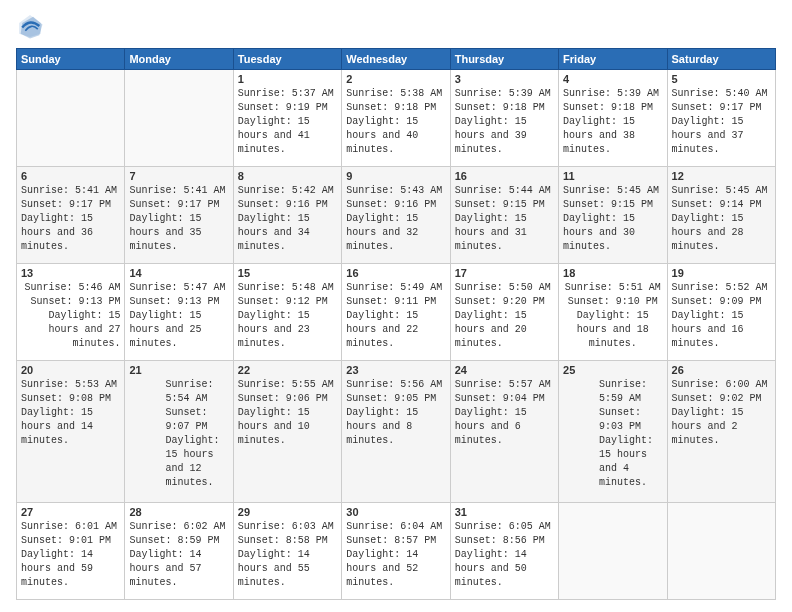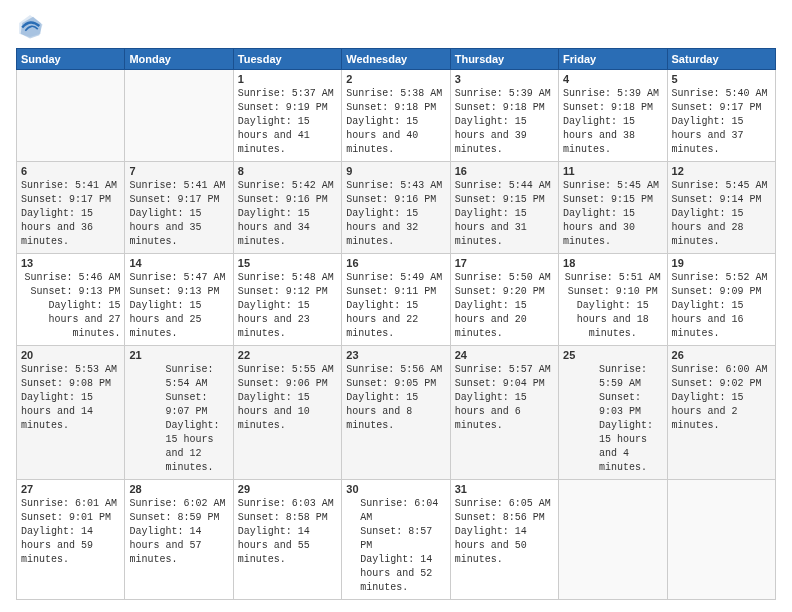--- a/index.html
+++ b/index.html
@@ -320,21 +320,21 @@
 Daylight: 14 hours and 57 minutes.</div>
           </td>
           <td>
             <span class="day-num">29</span>
             <div class="day-info" style="white-space: pre-line;">Sunrise: 6:03 AM
 Sunset: 8:58 PM
 Daylight: 14 hours and 55 minutes.</div>
           </td>
           <td>
             <span class="day-num">30</span>
-            <div class="day-info" style="white-space: pre-line; margin-left: 14px;">Sunrise: 6:04 AM
+            <div class="day-info" style="white-space: pre-line;">Sunrise: 6:04 AM
 Sunset: 8:57 PM
 Daylight: 14 hours and 52 minutes.</div>
           </td>
           <td>
             <span class="day-num">31</span>
             <div class="day-info" style="white-space: pre-line;">Sunrise: 6:05 AM
 Sunset: 8:56 PM
 Daylight: 14 hours and 50 minutes.</div>
           </td>
           <td class="empty"></td>

